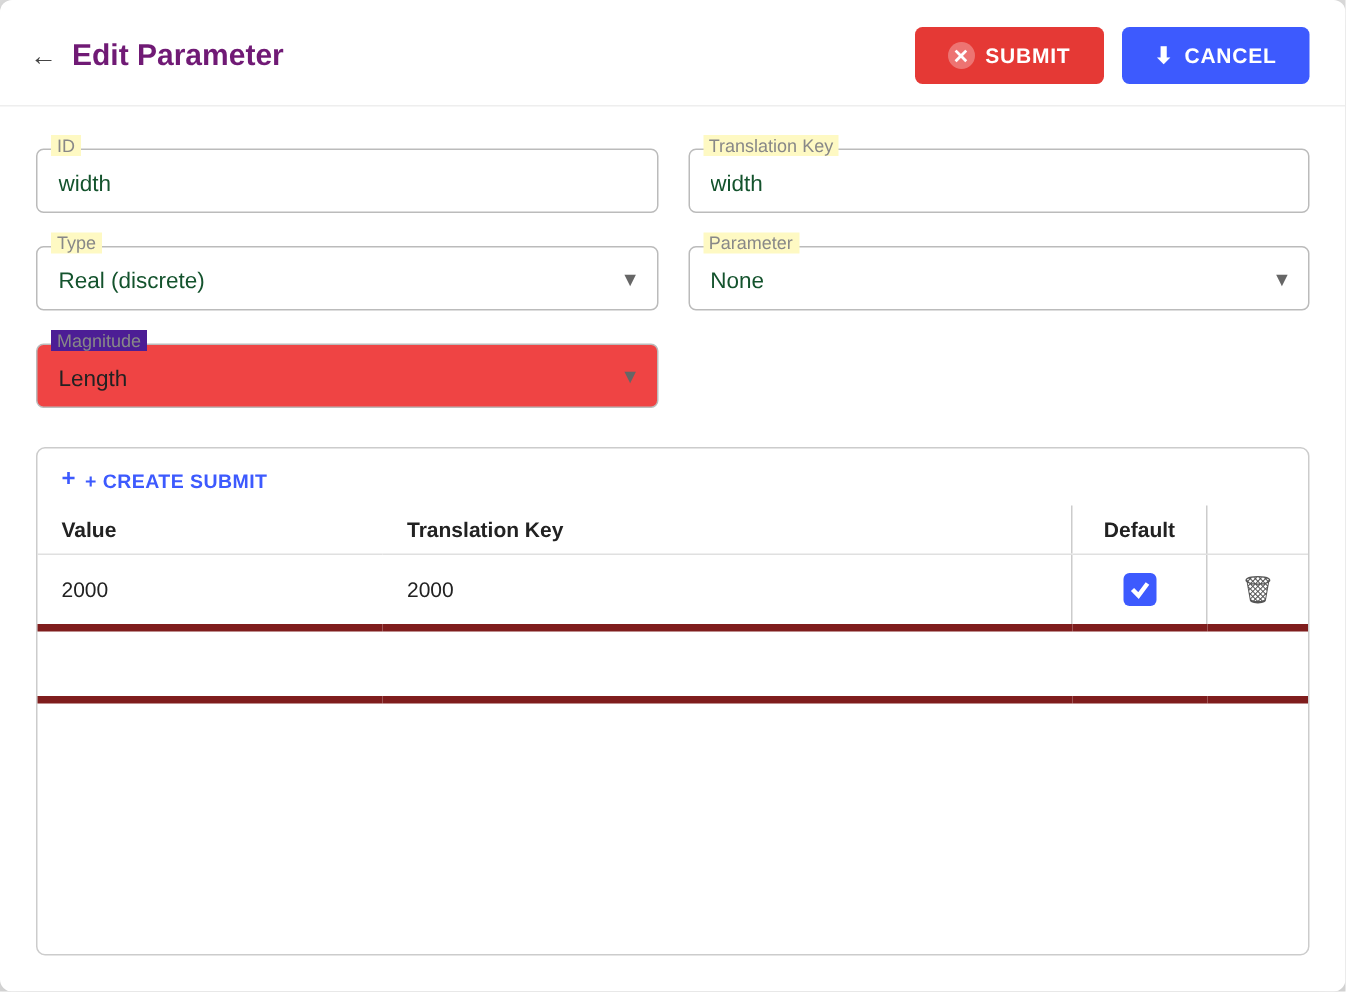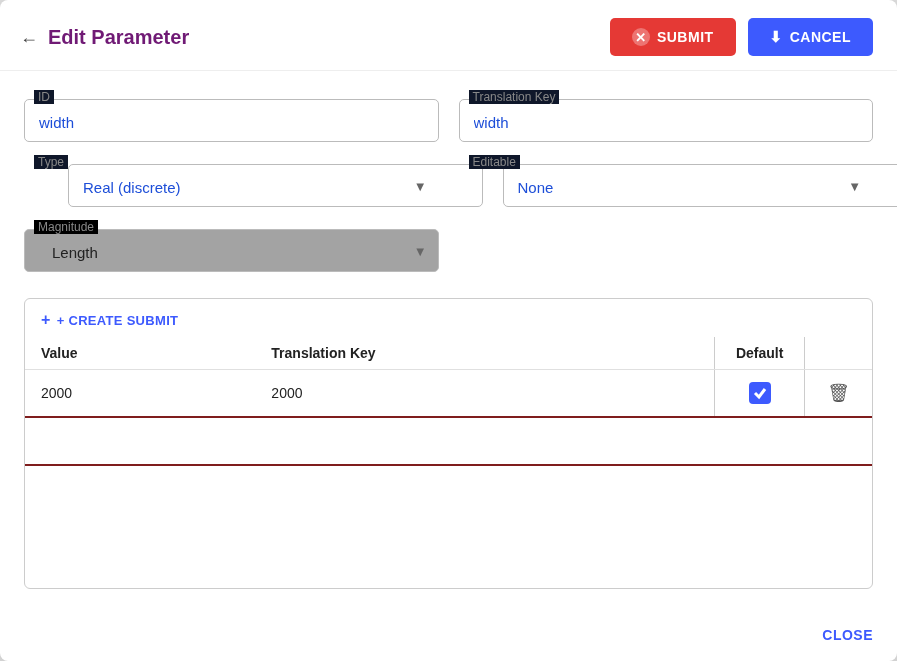--- a/index.html
+++ b/index.html
@@ -103,45 +103,44 @@
       margin-bottom: 22px;
     }
     .form-field {
       flex: 1;
       position: relative;
     }
     .form-field label {
       position: absolute;
       top: -9px;
       left: 10px;
-      background: #0f172a;
+      background: #fef9c3;
       padding: 0 4px;
       font-size: 12px;
       color: #888;
       z-index: 1;
     }
     .form-field input[type="text"],
     .form-field select {
       width: 100%;
       border: 1.5px solid #bbb;
       border-radius: 5px;
       padding: 14px 14px 10px 14px;
       font-size: 15px;
-      color: #1d4ed8;
+      color: #14532d;
       background: #fff;
       outline: none;
       appearance: none;
       -webkit-appearance: none;
     }
     .form-field .select-wrapper {
       position: relative;
     }
     .form-field .select-wrapper select {
       padding-right: 36px;
-      margin-left: 44px;
     }
     .form-field .select-wrapper .chevron {
       position: absolute;
       right: 12px;
       top: 50%;
       transform: translateY(-50%);
       pointer-events: none;
       color: #666;
       font-size: 13px;
     }
@@ -152,37 +151,37 @@
     }
     .half-field {
       flex: 0 0 calc(50% - 10px);
       max-width: calc(50% - 10px);
       position: relative;
     }
     .half-field label {
       position: absolute;
       top: -9px;
       left: 10px;
-      background: #000000;
+      background: #4c1d95;
       padding: 0 4px;
       font-size: 12px;
       color: #888;
       z-index: 1;
     }
     .half-field .select-wrapper {
       position: relative;
     }
     .half-field .select-wrapper select {
       width: 100%;
       border: 1.5px solid #bbb;
       border-radius: 5px;
-      padding: 14px 36px 10px 27px;
+      padding: 14px 36px 10px 14px;
       font-size: 15px;
       color: #222;
-      background: #a3a3a3;
+      background: #ef4444;
       outline: none;
       appearance: none;
       -webkit-appearance: none;
     }
     .half-field .select-wrapper .chevron {
       position: absolute;
       right: 12px;
       top: 50%;
       transform: translateY(-50%);
       pointer-events: none;
@@ -230,21 +229,21 @@
       border-right: 1.5px solid #ccc;
       width: 90px;
     }
     .values-table th.actions-col {
       width: 50px;
     }
     .values-table td {
       padding: 10px 16px;
       font-size: 14px;
       color: #222;
-      border-bottom: 2px solid #7f1d1d;
+      border-bottom: 5px solid #7f1d1d;
     }
     .values-table td.default-cell {
       text-align: center;
       border-left: 1.5px solid #ccc;
       border-right: 1.5px solid #ccc;
     }
     .values-table td.actions-cell {
       text-align: center;
     }
     .checkbox-checked {
@@ -331,21 +330,21 @@
           <select>
             <option>Real (discrete)</option>
             <option>Integer</option>
             <option>String</option>
             <option>Boolean</option>
           </select>
           <span class="chevron">▼</span>
         </div>
       </div>
       <div class="form-field">
-        <label>Editable</label>
+        <label>Parameter</label>
         <div class="select-wrapper">
           <select>
             <option>None</option>
             <option>Always</option>
             <option>On creation</option>
           </select>
           <span class="chevron">▼</span>
         </div>
       </div>
     </div>
@@ -397,16 +396,13 @@
       </td>
     </tr>
             <tr class="empty-row">
               <td colspan="4"></td>
             </tr>
           </tbody>
       </table>
     </div>
   </div>
 
-  <div class="dialog-footer">
-    <button class="btn-close">CLOSE</button>
-  </div>
 </div>
 
 </body></html>

